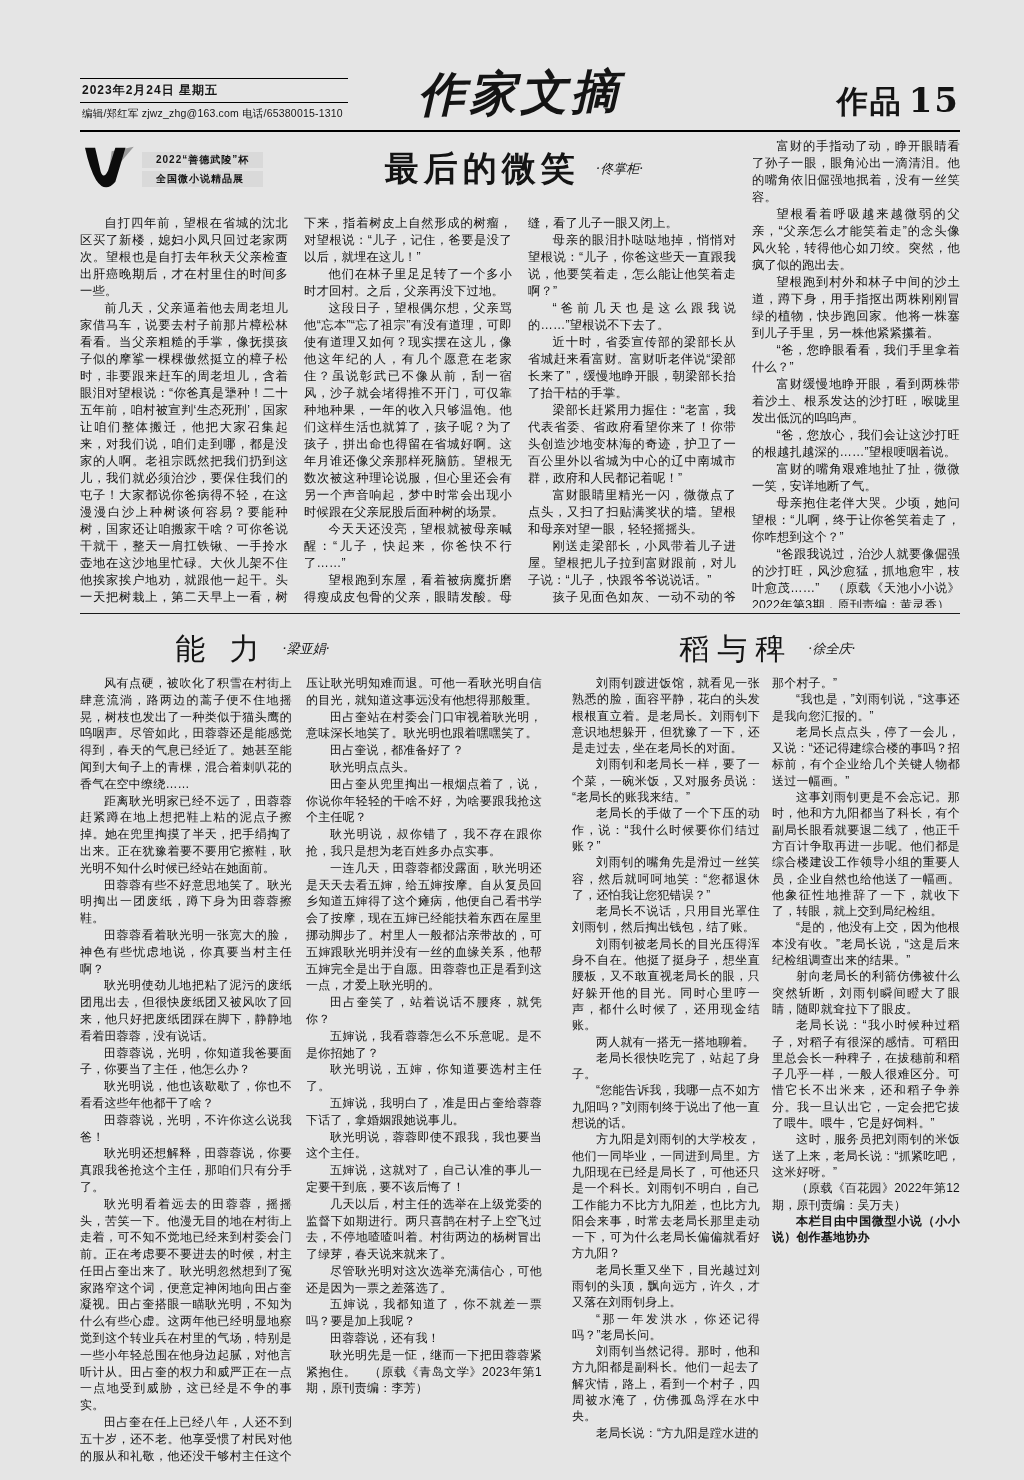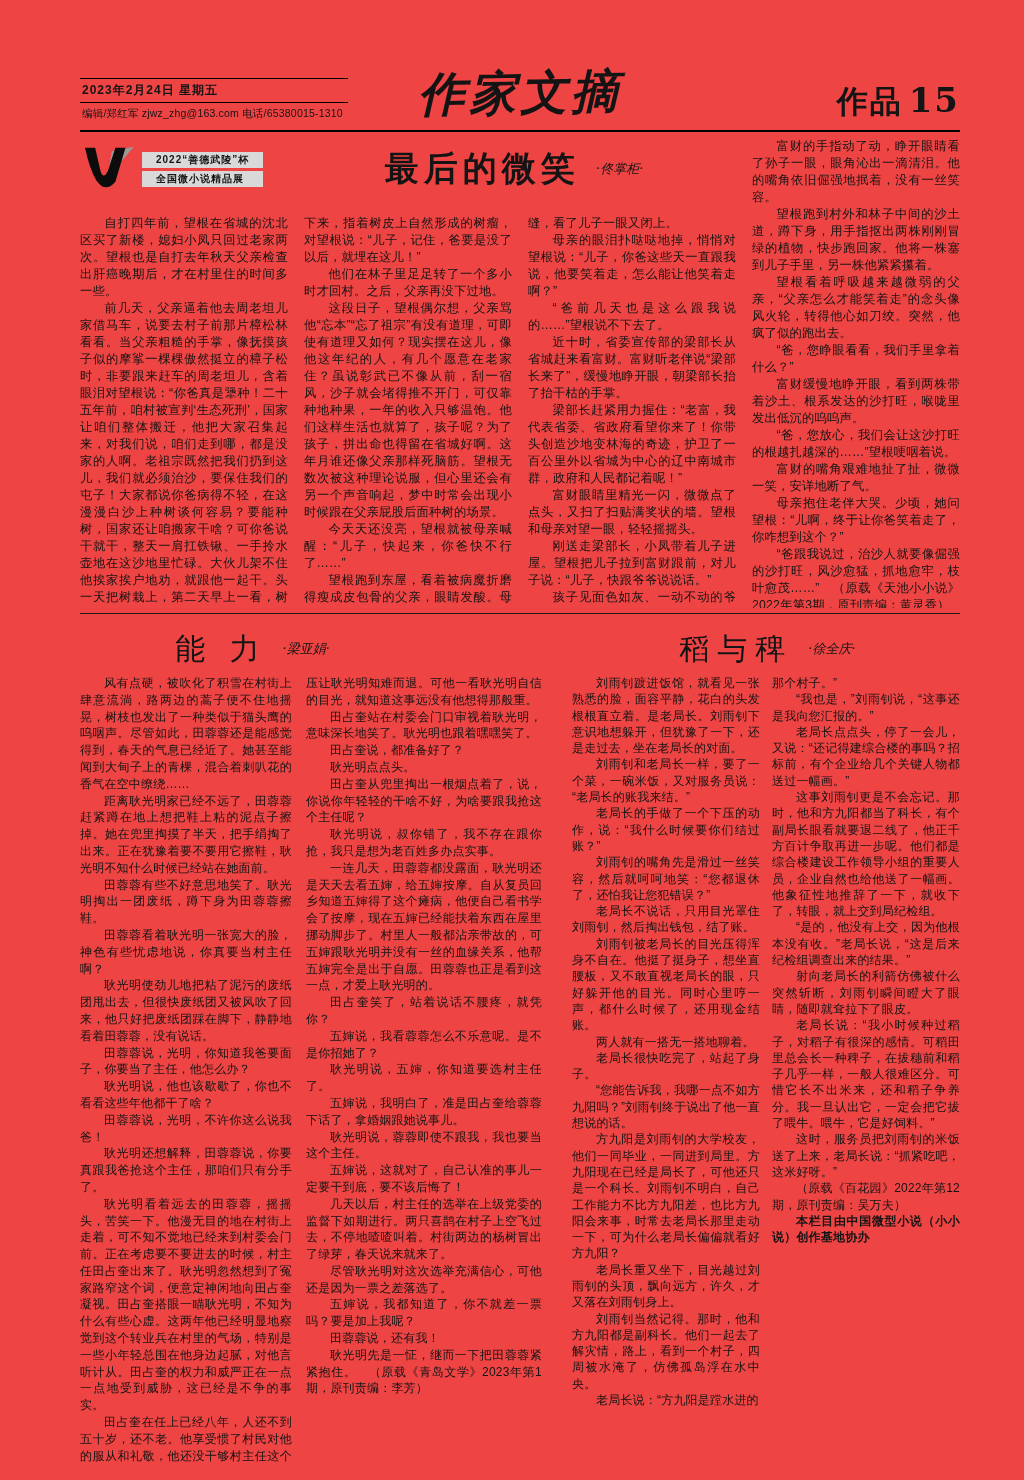--- a/index.html
+++ b/index.html
@@ -1,17 +1,17 @@
 <!DOCTYPE html>
 <html lang="zh"><head>
 <meta charset="utf-8">
 <style>
   html,body{margin:0;padding:0;background:#c9c9c9;}
   .page{
-    position:relative;width:1024px;height:1480px;background:#ef4444;
+    position:relative;width:1024px;height:1480px;background:#e5e5e5;
     margin:0 auto;box-sizing:border-box;padding:76px 64px 0 80px;
     font-family:"Liberation Sans",sans-serif;color:#141414;overflow:hidden;
   }
   
   .header{position:relative;height:54px;border-bottom:2.5px solid #000;}
   .pub-info{position:absolute;left:0;top:2px;width:268px;}
   .pub-date{font-size:12px;font-weight:bold;border-top:1.5px solid #000;border-bottom:1px solid #000;
     padding:3px 0 3px 2px;letter-spacing:1px;}
   .pub-editor{font-size:10.5px;padding:4px 0 0 2px;letter-spacing:.2px;}
   .masthead{position:absolute;left:50%;top:-14px;transform:translateX(-50%) rotate(-1deg);
@@ -110,22 +110,22 @@
             <p>近十时，省委宣传部的梁部长从省城赶来看富财。富财听老伴说“梁部长来了”，缓慢地睁开眼，朝梁部长抬了抬干枯的手掌。</p>
             <p>梁部长赶紧用力握住：“老富，我代表省委、省政府看望你来了！你带头创造沙地变林海的奇迹，护卫了一百公里外以省城为中心的辽中南城市群，政府和人民都记着呢！”</p>
             <p>富财眼睛里精光一闪，微微点了点头，又扫了扫贴满奖状的墙。望根和母亲对望一眼，轻轻摇摇头。</p>
             <p>刚送走梁部长，小凤带着儿子进屋。望根把儿子拉到富财跟前，对儿子说：“儿子，快跟爷爷说说话。”</p>
             <p>孩子见面色如灰、一动不动的爷爷，惶恐地说：“爷爷，你怎么了？你啥时候带我去林子里玩啊？”</p>
           </div>
       </div>
     </div>
     <div class="col col4">
         <p>富财的手指动了动，睁开眼睛看了孙子一眼，眼角沁出一滴清泪。他的嘴角依旧倔强地抿着，没有一丝笑容。</p>
+        <p>望根看着呼吸越来越微弱的父亲，“父亲怎么才能笑着走”的念头像风火轮，转得他心如刀绞。突然，他疯了似的跑出去。</p>
         <p>望根跑到村外和林子中间的沙土道，蹲下身，用手指抠出两株刚刚冒绿的植物，快步跑回家。他将一株塞到儿子手里，另一株他紧紧攥着。</p>
-        <p>望根看着呼吸越来越微弱的父亲，“父亲怎么才能笑着走”的念头像风火轮，转得他心如刀绞。突然，他疯了似的跑出去。</p>
         <p>“爸，您睁眼看看，我们手里拿着什么？”</p>
         <p>富财缓慢地睁开眼，看到两株带着沙土、根系发达的沙打旺，喉咙里发出低沉的呜呜声。</p>
         <p>“爸，您放心，我们会让这沙打旺的根越扎越深的……”望根哽咽着说。</p>
         <p>富财的嘴角艰难地扯了扯，微微一笑，安详地断了气。</p>
         <p>母亲抱住老伴大哭。少顷，她问望根：“儿啊，终于让你爸笑着走了，你咋想到这个？”</p>
         <p>“爸跟我说过，治沙人就要像倔强的沙打旺，风沙愈猛，抓地愈牢，枝叶愈茂……”　（原载《天池小小说》2022年第3期，原刊责编：黄灵香）</p>
       </div>
   </section>
 
   <section class="bottom-section">
@@ -185,20 +185,21 @@
             <p>刘雨钊和老局长一样，要了一个菜，一碗米饭，又对服务员说：“老局长的账我来结。”</p>
             <p>老局长的手做了一个下压的动作，说：“我什么时候要你们结过账？”</p>
             <p>刘雨钊的嘴角先是滑过一丝笑容，然后就呵呵地笑：“您都退休了，还怕我让您犯错误？”</p>
             <p>老局长不说话，只用目光罩住刘雨钊，然后掏出钱包，结了账。</p>
             <p>刘雨钊被老局长的目光压得浑身不自在。他挺了挺身子，想坐直腰板，又不敢直视老局长的眼，只好躲开他的目光。同时心里哼一声，都什么时候了，还用现金结账。</p>
             <p>两人就有一搭无一搭地聊着。</p>
             <p>老局长很快吃完了，站起了身子。</p>
             <p>“您能告诉我，我哪一点不如方九阳吗？”刘雨钊终于说出了他一直想说的话。</p>
             <p>方九阳是刘雨钊的大学校友，他们一同毕业，一同进到局里。方九阳现在已经是局长了，可他还只是一个科长。刘雨钊不明白，自己工作能力不比方九阳差，也比方九阳会来事，时常去老局长那里走动一下，可为什么老局长偏偏就看好方九阳？</p>
             <p>老局长重又坐下，目光越过刘雨钊的头顶，飘向远方，许久，才又落在刘雨钊身上。</p>
+            <p>“那一年发洪水，你还记得吗？”老局长问。</p>
             <p>刘雨钊当然记得。那时，他和方九阳都是副科长。他们一起去了解灾情，路上，看到一个村子，四周被水淹了，仿佛孤岛浮在水中央。</p>
             <p>老局长说：“方九阳是蹚水进的</p>
           </div>
         <div class="col">
           <div>
               <p class="cont">那个村子。”</p>
               <p>“我也是，”刘雨钊说，“这事还是我向您汇报的。”</p>
               <p>老局长点点头，停了一会儿，又说：“还记得建综合楼的事吗？招标前，有个企业给几个关键人物都送过一幅画。”</p>
               <p>这事刘雨钊更是不会忘记。那时，他和方九阳都当了科长，有个副局长眼看就要退二线了，他正千方百计争取再进一步呢。他们都是综合楼建设工作领导小组的重要人员，企业自然也给他送了一幅画。他象征性地推辞了一下，就收下了，转眼，就上交到局纪检组。</p>
               <p>“是的，他没有上交，因为他根本没有收。”老局长说，“这是后来纪检组调查出来的结果。”</p>

